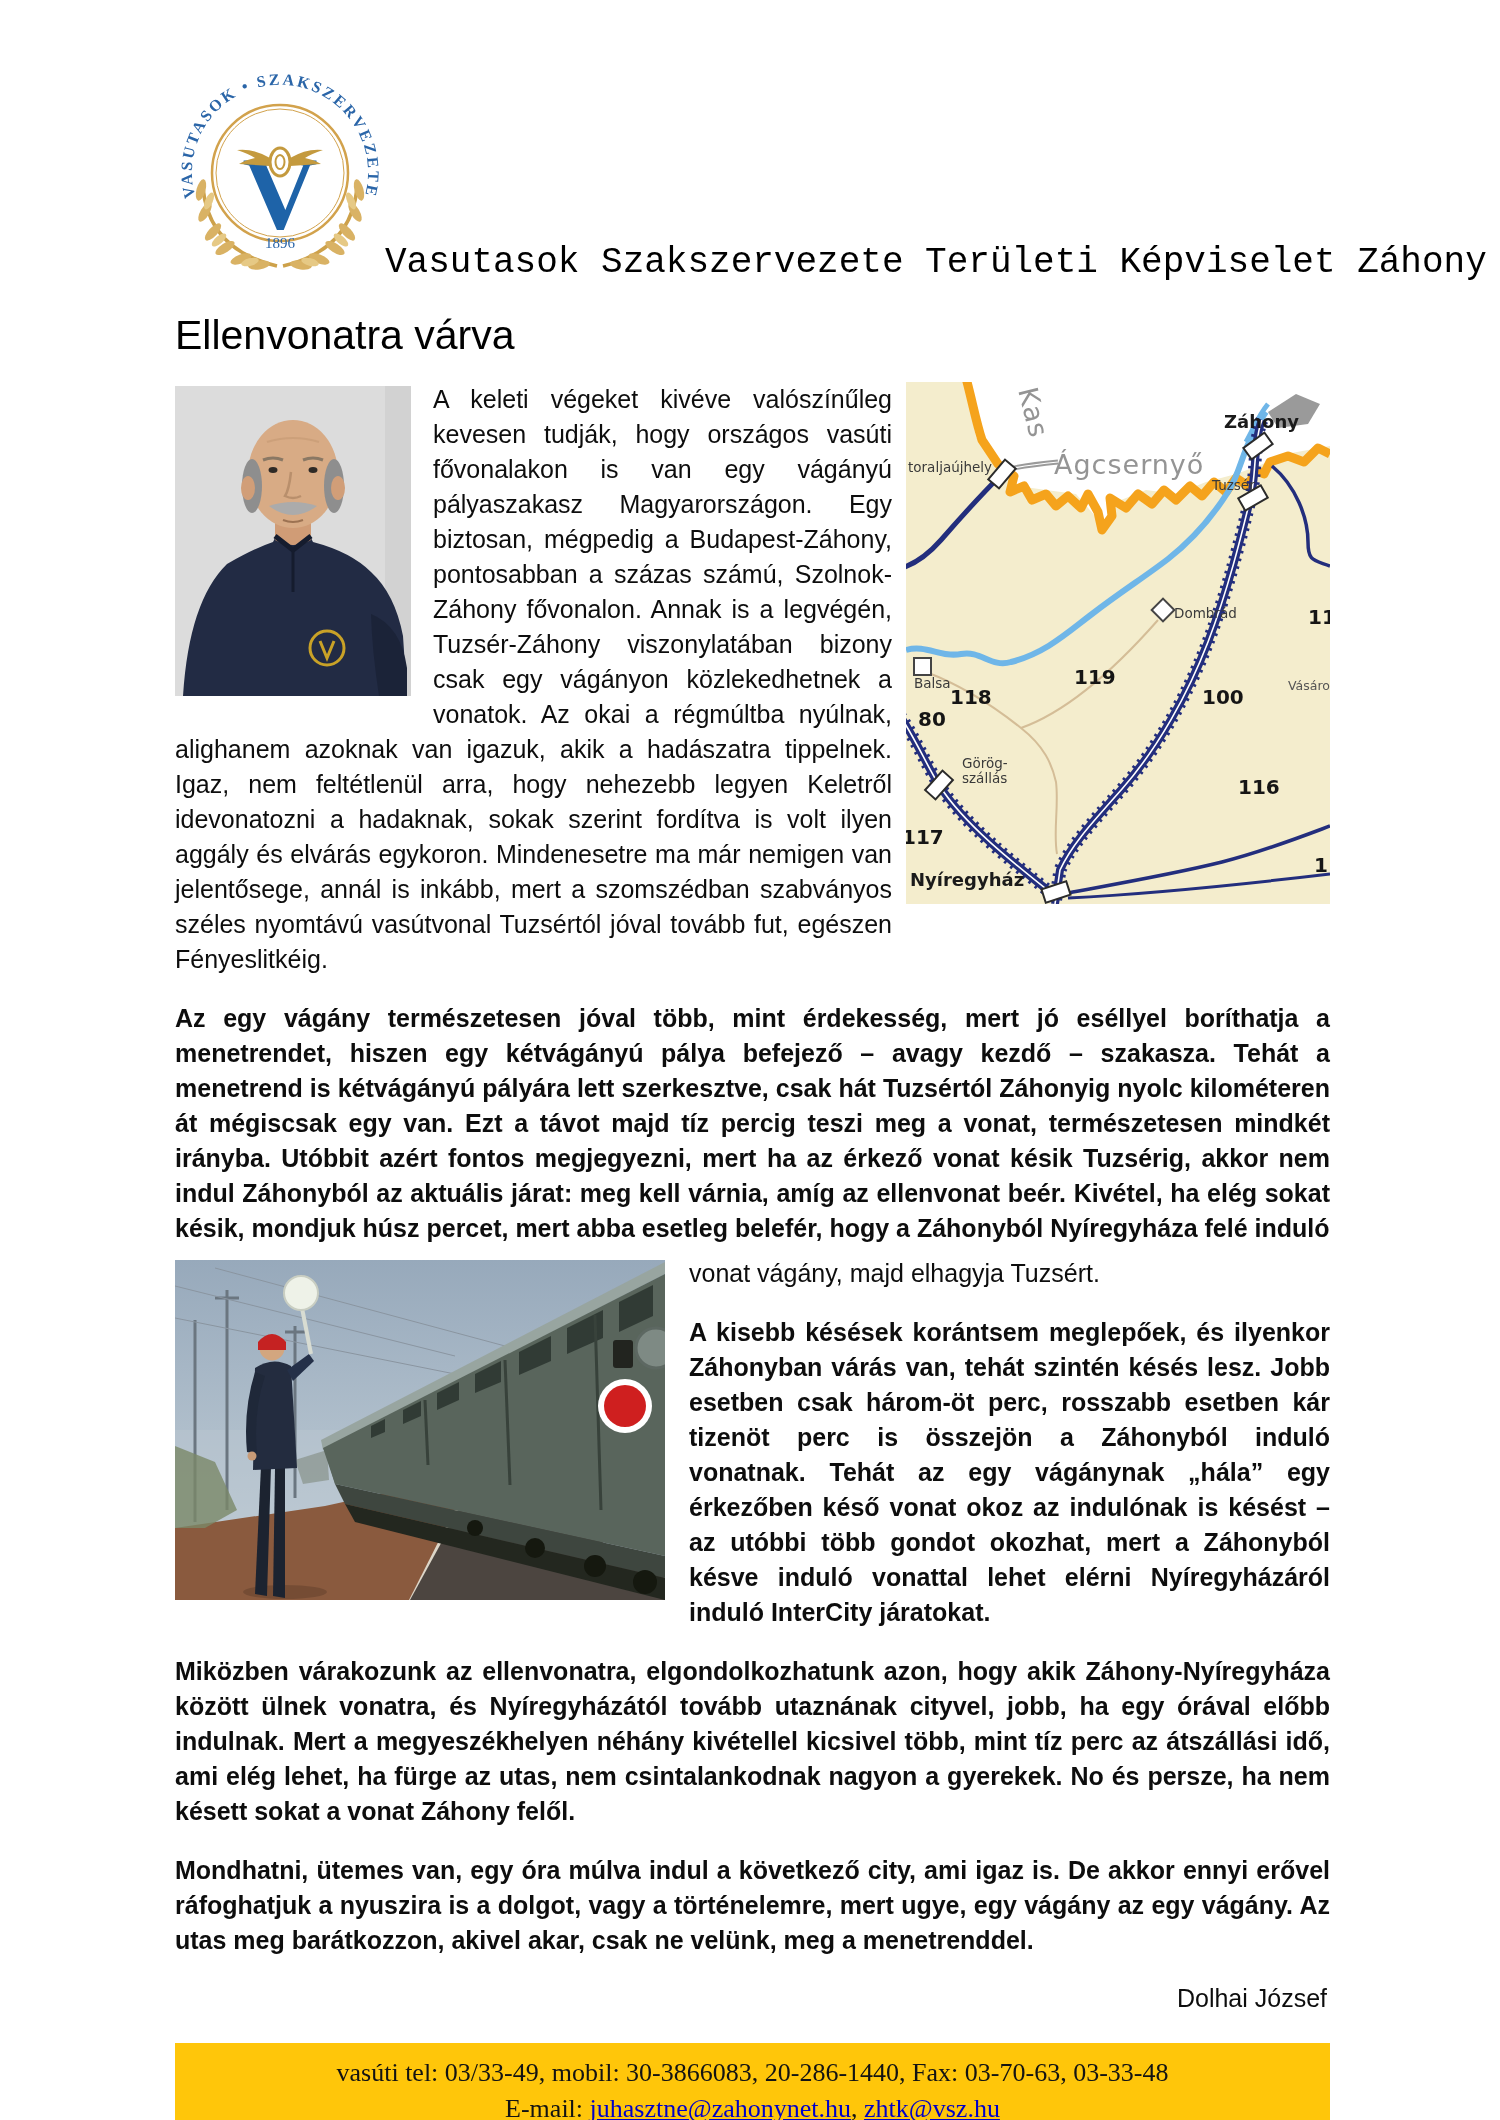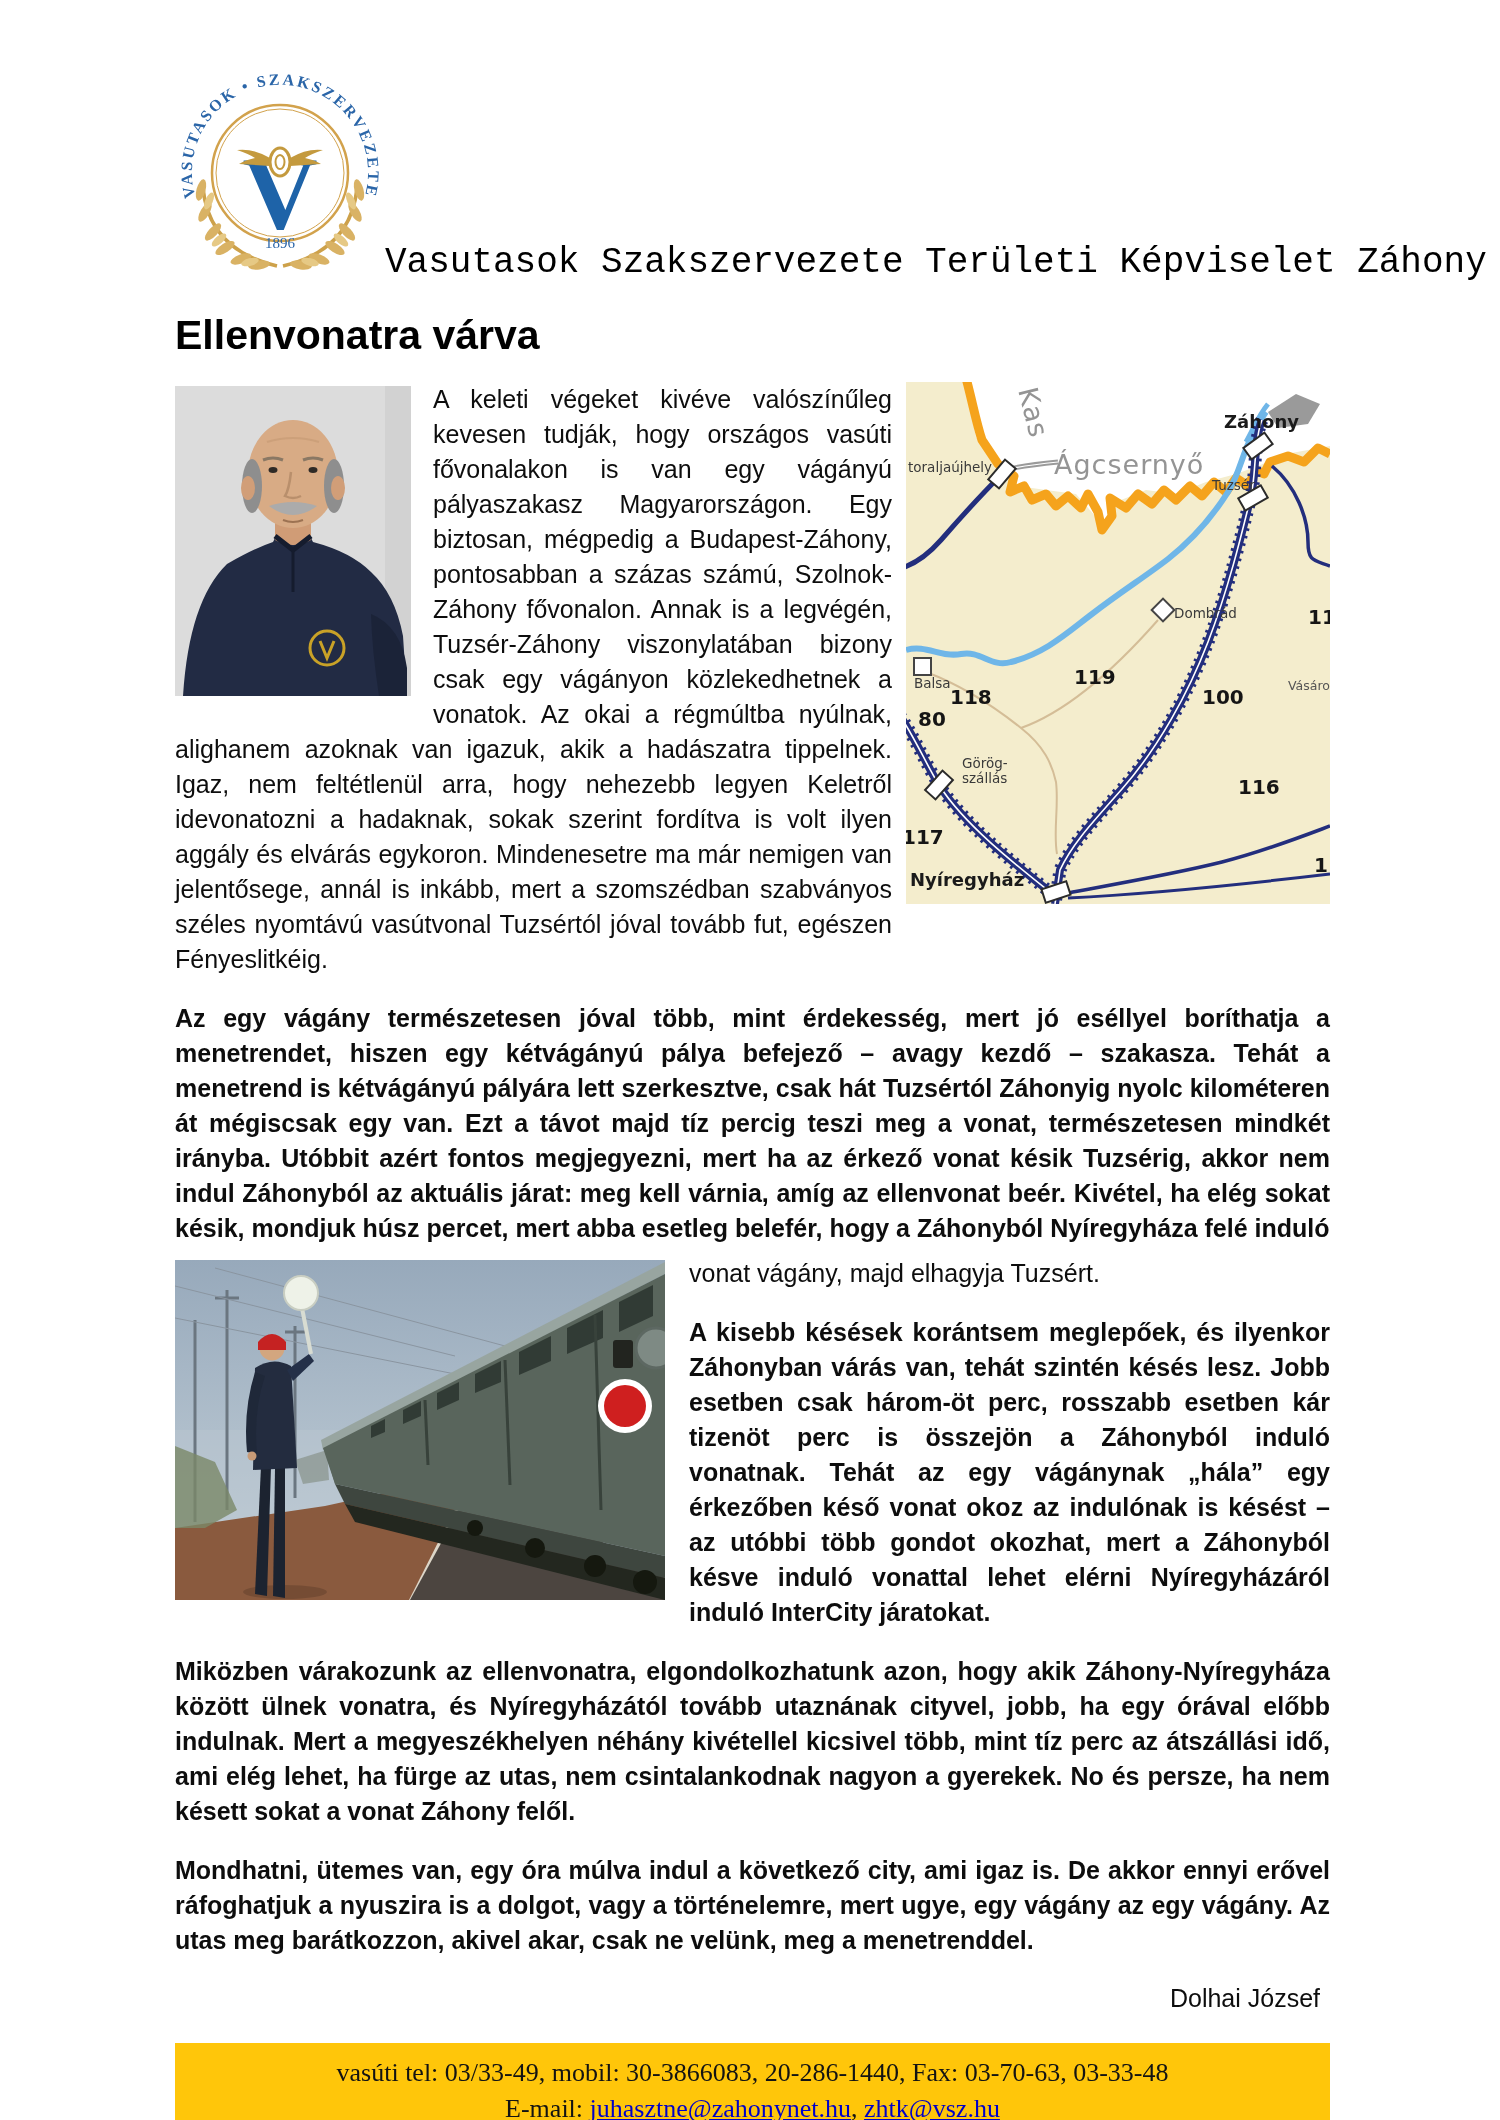--- a/index.html
+++ b/index.html
@@ -3,30 +3,30 @@
 <meta charset="utf-8">
 <style>
   html,body{margin:0;padding:0;background:#888;}
   .page{width:1500px;height:2120px;background:#fff;position:relative;overflow:hidden;
         font-family:"Liberation Sans",sans-serif;color:#111;margin:0 auto;}
   .content{padding:70px 170px 0 175px;}
   .header{position:relative;height:214px;}
   .logo{position:absolute;left:0;top:0;}
   .doc-title{position:absolute;left:210px;top:172px;font-family:Liberation Mono, monospace;
              font-size:36px;color:#000;white-space:nowrap;}
-  h1.heading{margin:28px 0 0 0;font-size:41px;line-height:46px;font-weight:bold;color:#000;}
+  h1.heading{margin:28px 0 0 0;font-size:41px;line-height:46px;font-weight:normal;color:#000;}
   .block1{margin-top:24px;}
   .portrait{float:left;margin:4px 22px 6px 0;display:block;}
   .mapfig{float:right;margin:0 0 8px 14px;display:block;background:#fff;}
   .body-text{margin:0;font-size:25px;line-height:35px;text-align:justify;color:#0d0d0d;}
   .clear{clear:both;}
   .spaced{margin-top:24px;font-weight:bold;}
   .block2{margin-top:10px;}
   .trainfig{float:left;margin:4px 24px 4px 0;display:block;}
-  .signature{margin:26px 10px 0 0;text-align:right;font-size:25px;color:#0d0d0d;}
+  .signature{margin:26px 3px 0 0;text-align:right;font-size:25px;color:#0d0d0d;}
   .footer{position:relative;margin-top:30px;background:#FFC60A;text-align:center;
           font-family:"Liberation Serif",serif;font-size:26px;line-height:36px;color:#131313;
           padding:12px 0 14px 0;}
   .footer a{color:#0000C8;text-decoration:underline;}
   .scroll{position:absolute;left:534px;top:74px;}
   .map-town{font-family:"DejaVu Sans",sans-serif;font-size:13.5px;fill:#3a3a3a;}
   .map-town-sm{font-family:"DejaVu Sans",sans-serif;font-size:12.5px;fill:#555;}
   .map-big{font-family:"DejaVu Sans",sans-serif;font-size:27px;fill:#949494;letter-spacing:1px;}
   .map-bold{font-family:"DejaVu Sans",sans-serif;font-size:18px;font-weight:bold;fill:#1a1a1a;}
   .map-num{font-family:"DejaVu Sans",sans-serif;font-size:20px;font-weight:600;fill:#151515;}

